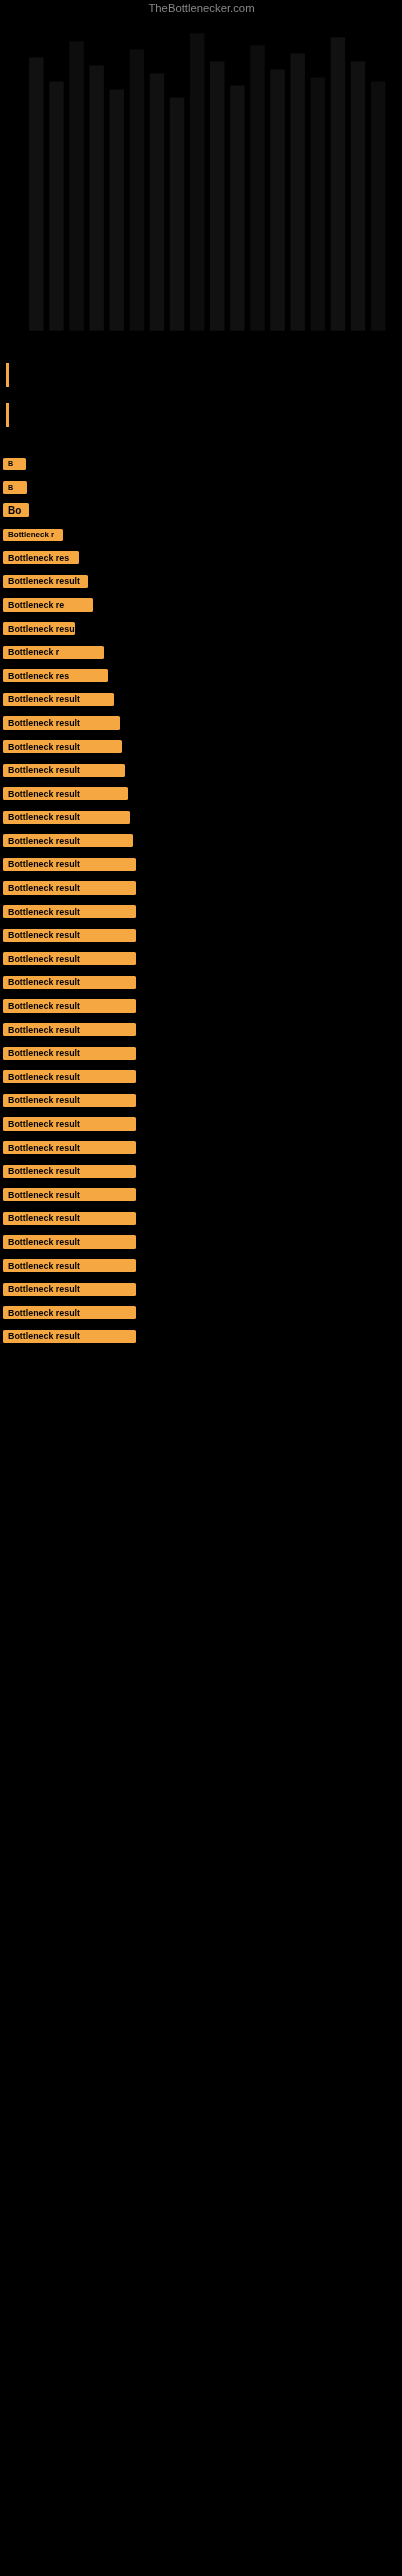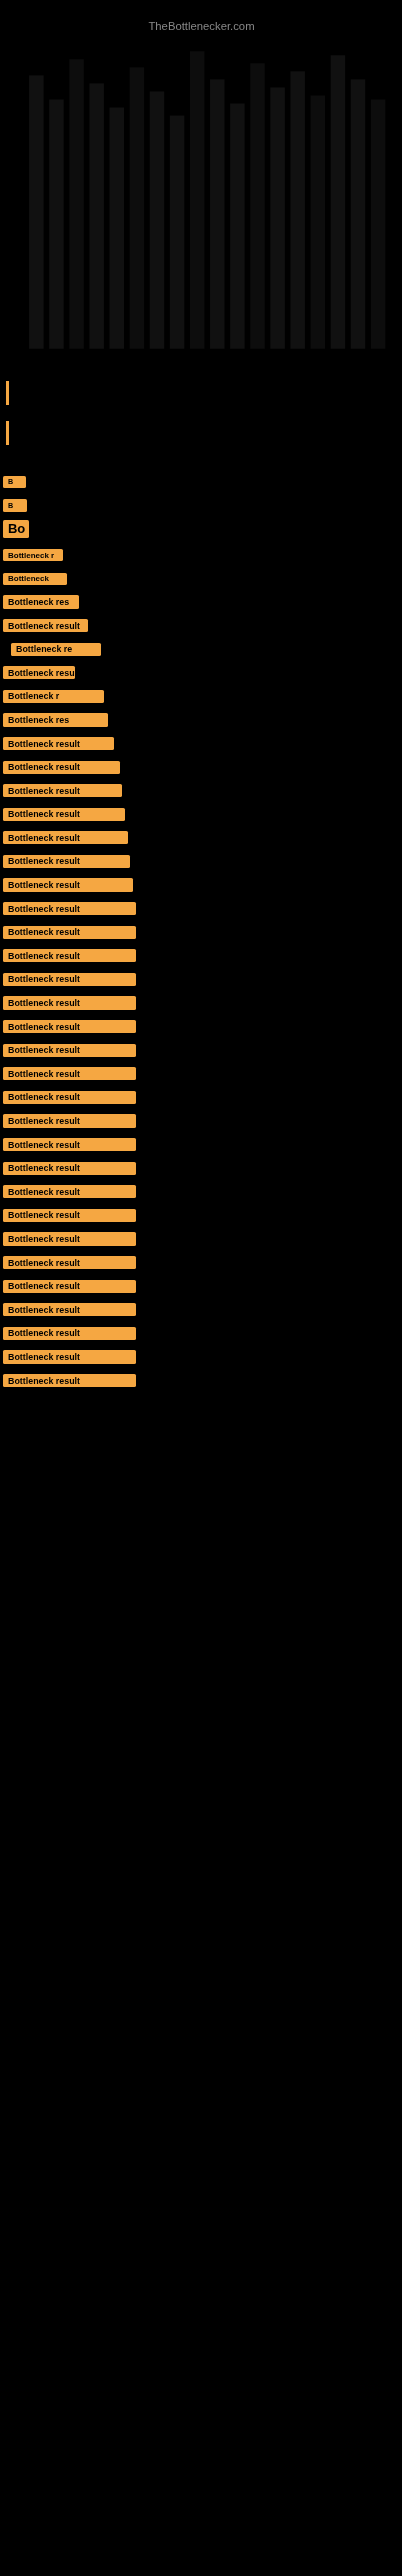--- a/index.html
+++ b/index.html
@@ -13,21 +13,21 @@
       width: 403px;
       min-height: 2576px;
       font-family: Arial, sans-serif;
       position: relative;
     }
 
     .site-title {
       text-align: center;
       color: #888;
       font-size: 11.3px;
-      padding-top: 20px;
+      padding-top: 2px;
       padding-bottom: 3.2px;
     }
 
     .chart-area {
       width: 100%;
       height: 338px;
       background-color: #000;
       position: relative;
     }
 
@@ -47,21 +47,21 @@
       font-size: 8.9px;
       font-weight: bold;
       padding: 1.6px 4.8px;
       border-radius: 1.6px;
       white-space: nowrap;
     }
 
     
     .badge-w1  { width: 22.5px;  font-size: 7.2px; }
     .badge-w2  { width: 24px;  font-size: 7.2px; }
-    .badge-w3  { width: 26px;  font-size: 13px; }
+    .badge-w3  { width: 26px;  font-size: 10px; }
     .badge-w4  { width: 44px;  font-size: 8px; }
     .badge-w5  { width: 60px;  font-size: 8px; }
     .badge-w6  { width: 64px;  font-size: 8px; }
     .badge-w7  { width: 76px;  font-size: 8.9px; }
     .badge-w8  { width: 85px; font-size: 8.9px; }
     .badge-w9  { width: 90px; font-size: 8.9px; }
     .badge-w10 { width: 72px; font-size: 8.9px; }
     .badge-w11 { width: 101px; font-size: 8.9px; }
     .badge-w12 { width: 105px; font-size: 8.9px; }
     .badge-w13 { width: 111px; font-size: 8.9px; }
@@ -132,33 +132,30 @@
 
     <div class="result-item" style="margin-top: 8px;">
       <span class="result-badge badge-w3">Bo</span>
     </div>
 
 
     <div class="result-item" style="margin-top: 8px;">
       <span class="result-badge badge-w5">Bottleneck r</span>
     </div>
 
-    <div class="result-item" style="margin-top: 8px;">
-      <span class="result-badge badge-w6">Bottleneck</span>
-    </div>
 
     <div class="result-item" style="margin-top: 8px;">
       <span class="result-badge badge-w7">Bottleneck res</span>
     </div>
 
     <div class="result-item" style="margin-top: 8px;">
       <span class="result-badge badge-w8">Bottleneck result</span>
     </div>
 
-    <div class="result-item" style="margin-top: 8px; margin-left: 8px;">
+    <div class="result-item" style="margin-top: 8px;">
       <span class="result-badge badge-w9">Bottleneck re</span>
     </div>
 
     <div class="result-item" style="margin-top: 8px;">
       <span class="result-badge badge-w10">Bottleneck resu</span>
     </div>
 
     <div class="result-item" style="margin-top: 8px;">
       <span class="result-badge badge-w11">Bottleneck r</span>
     </div>

